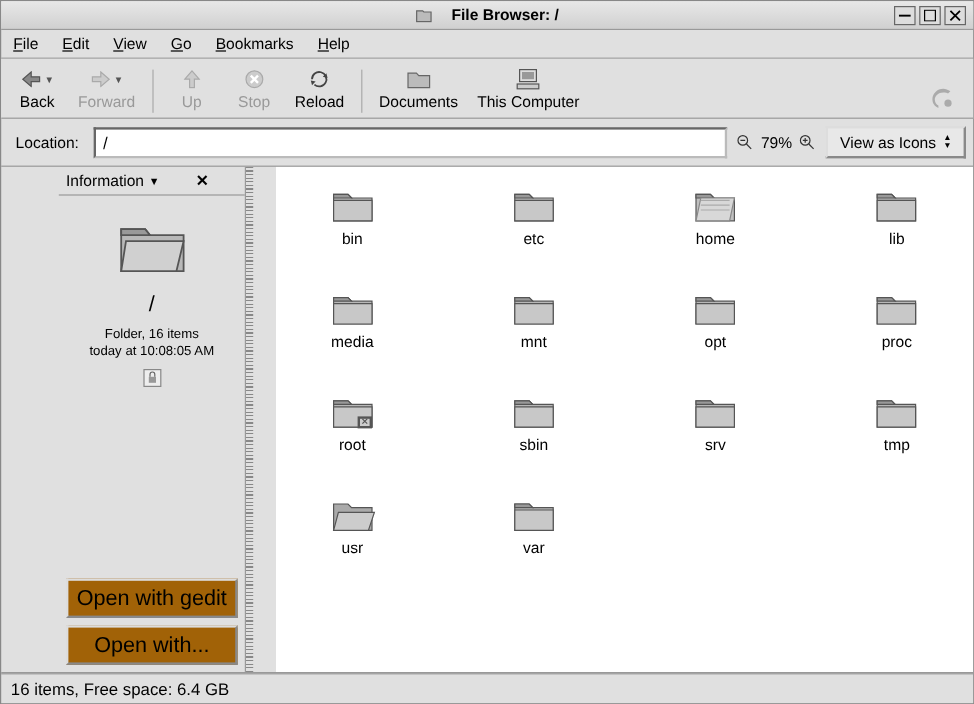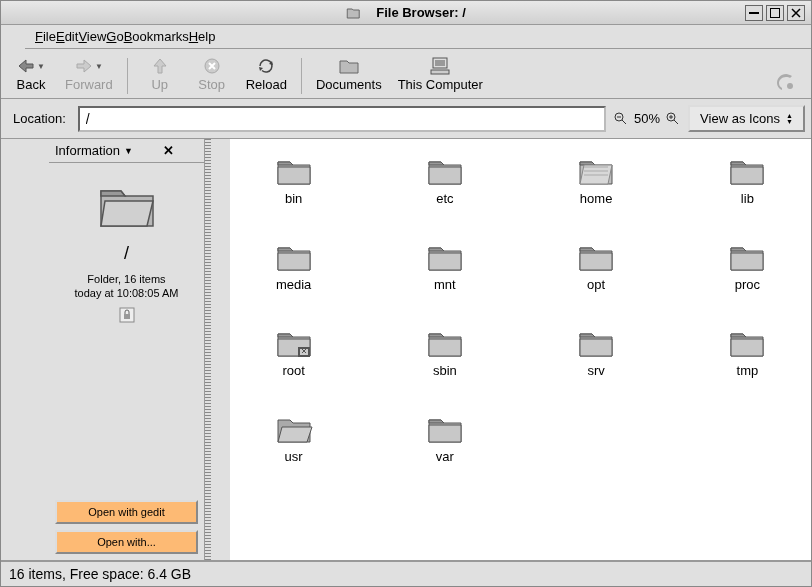--- a/index.html
+++ b/index.html
@@ -2,21 +2,21 @@
 <html><head>
 <meta charset="utf-8">
 <style>
 * { box-sizing: border-box; margin: 0; padding: 0; font-family: sans-serif; }
 body { background: #d4d4d4; width: 812px; height: 587px; overflow: hidden; font-size: 13px; }
 .window { width: 812px; height: 587px; border: 1px solid #888; background: #e0e0e0; display: flex; flex-direction: column; }
 .titlebar { height: 24px; background: linear-gradient(#e8e8e8,#d0d0d0); border-bottom: 1px solid #999; display: flex; align-items: center; padding: 0 6px; font-weight: bold; }
 .titlebar .spacer { flex: 1; }
 .titlebar .title-wrap { display: flex; align-items: center; gap: 16px; position: absolute; left: 50%; transform: translateX(-50%); }
 .win-btn { width: 18px; height: 16px; border: 1px solid #666; margin-left: 3px; display: flex; align-items: center; justify-content: center; background: #ddd; cursor: pointer; }
-.menubar { display: flex; gap: 0; padding: 4px 10px; border-bottom: 1px solid #999; margin-left: 24px; }
+.menubar { display: flex; gap: 20px; padding: 4px 10px; border-bottom: 1px solid #999; }
 .menuitem { cursor: pointer; }
 .menuitem .ul { text-decoration: underline; }
 .toolbar { display: flex; align-items: flex-end; padding: 4px 6px 4px 6px; border-bottom: 1px solid #999; background: #e0e0e0; gap: 4px; }
 .tb-btn { display: flex; flex-direction: column; align-items: center; padding: 2px 6px; cursor: pointer; min-width: 48px; }
 .tb-btn.disabled { color: #999; }
 .tb-btn .ico { height: 22px; display: flex; align-items: center; justify-content: center; }
 .tb-sep { width: 1px; height: 36px; background: #aaa; margin: 0 4px; }
 .tb-drop { font-size: 8px; margin-left: 2px; color: #555; }
 .locbar { display: flex; align-items: center; padding: 6px; border-bottom: 1px solid #999; gap: 6px; }
 .locbar label { padding: 0 6px; }
@@ -26,21 +26,21 @@
 .view-sel { border: 2px outset #ddd; background: #e8e8e8; padding: 4px 10px; display: flex; align-items: center; gap: 6px; cursor: pointer; }
 .body-split { flex: 1; display: flex; overflow: hidden; border-bottom: 1px solid #999; padding-left: 48px; }
 .sidepanel { width: 156px; border-right: 1px solid #999; display: flex; flex-direction: column; }
 .side-hdr { display: flex; align-items: center; padding: 4px 6px; border-bottom: 1px solid #999; }
 .side-hdr span { flex: 1; }
 .side-body { flex: 1; display: flex; flex-direction: column; align-items: center; padding: 12px 4px; font-size: 11px; }
 .big-folder { margin: 6px 0; }
 .side-name { font-size: 18px; margin: 6px 0 8px; }
 .side-info { text-align: center; font-size: 11px; line-height: 1.3; }
 .side-actions { padding: 6px; display: flex; flex-direction: column; gap: 6px; }
-.side-btn { border: 2px outset #ddd; background: #fdba74; padding: 4px; cursor: pointer; font-size: 11px; }
+.side-btn { border: 2px outset #ddd; background: #a16207; padding: 4px; cursor: pointer; font-size: 18px; }
 .grip { width: 6px; background: repeating-linear-gradient(#888,#888 1px,transparent 1px,transparent 3px); cursor: col-resize; }
 .filegrid { flex: 1; background: #fff; padding: 16px 28px; display: grid; grid-template-columns: repeat(4,1fr); grid-auto-rows: 78px; column-gap: 80px; row-gap: 8px; overflow: auto; align-content: start; margin-left: 19px; }
 .file-item { display: flex; flex-direction: column; align-items: center; cursor: pointer; }
 .file-item .lbl { font-size: 13px; margin-top: 2px; }
 .statusbar { padding: 4px 8px; border-top: 1px solid #999; font-size: 14px; }
 svg { display: block; }
 .throbber { margin-left: auto; margin-right: 8px; opacity: .6; }
 .small-updown { display:flex; flex-direction:column; font-size:7px; line-height:6px; }
 </style>
 </head>
@@ -162,21 +162,21 @@
     <label>Location:</label>
     <input class="loc-input" value="/" style="">
     <div class="zoom">
       <span class="zoom-btn">
           <svg width="14" height="14">
             <circle cx="5" cy="5" r="4" fill="none" stroke="#333"></circle>
             <path d="M8 8l4 4" stroke="#333"></path>
             <path d="M3 5h4" stroke="#333"></path>
           </svg>
         </span>
-      <span>50%</span>
+      <span>79%</span>
       <span class="zoom-btn">
           <svg width="14" height="14">
             <circle cx="5" cy="5" r="4" fill="none" stroke="#333"></circle>
             <path d="M8 8l4 4" stroke="#333"></path>
             <path d="M3 5h4M5 3v4" stroke="#333"></path>
           </svg>
         </span>
     </div>
     <div class="view-sel">
       <span>View as Icons</span>

